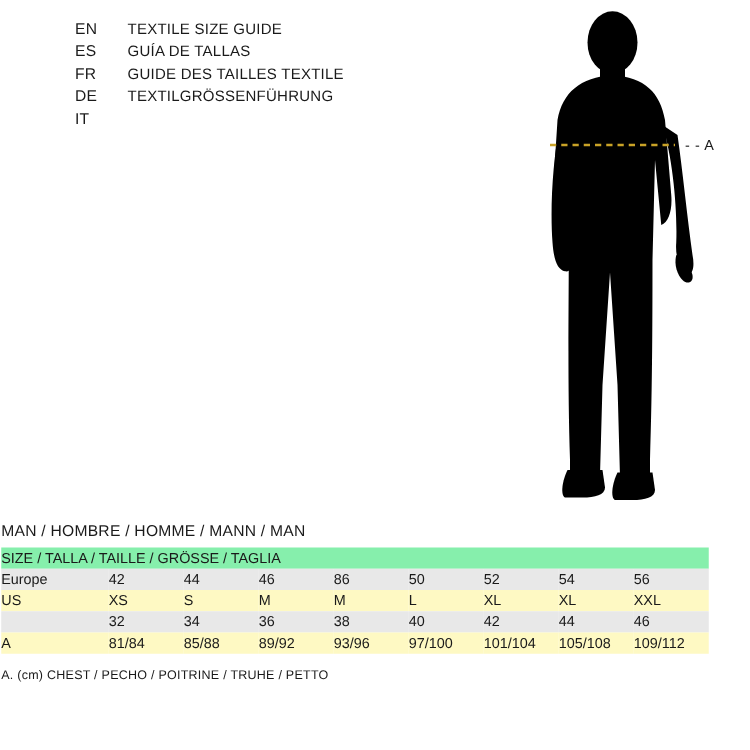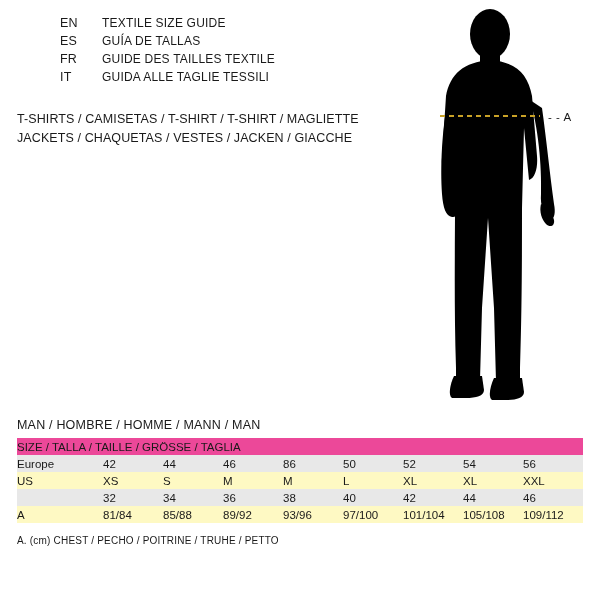--- a/index.html
+++ b/index.html
@@ -72,41 +72,41 @@
     position: absolute;
     left: 150px;
     top: 103px;
     font-size: 11.5px;
     letter-spacing: 0.5px;
   }
 
   
   .table-block {
     position: absolute;
-    left: 17px;
+    left: 1px;
     top: 418px;
     width: 566px;
   }
   .man-title {
     font-size: 12.5px;
     letter-spacing: 0.2px;
     margin-bottom: 6px;
   }
   table.size {
     border-collapse: collapse;
     width: 566px;
     font-size: 11.5px;
   }
   table.size td {
     height: 17px;
     padding: 0;
     vertical-align: middle;
   }
   tr.head-row {
-    background: #ec4899;
+    background: #86efac;
   }
   tr.band {
     background: #e8e8e8;
   }
   tr.white {
     background: #fef9c3;
   }
   td.label-col {
     width: 86px;
     padding-left: 2px;
@@ -133,29 +133,28 @@
     </div>
     <div class="lang-row">
       <div class="lang-code">ES</div>
       <div class="lang-text">GUÍA DE TALLAS</div>
     </div>
     <div class="lang-row">
       <div class="lang-code">FR</div>
       <div class="lang-text">GUIDE DES TAILLES TEXTILE</div>
     </div>
     <div class="lang-row">
+      <div class="lang-code">DE</div>
+      <div class="lang-text">TEXTILGRÖSSENFÜHRUNG</div>
+    </div>
+    <div class="lang-row">
       <div class="lang-code">IT</div>
-      <div class="lang-text">GUIDA ALLE TAGLIE TESSILI</div>
     </div>
   </div>
 
-  <div class="cat-block">
-    <div class="cat-line">T-SHIRTS / CAMISETAS / T-SHIRT / T-SHIRT / MAGLIETTE</div>
-    <div class="cat-line">JACKETS / CHAQUETAS / VESTES / JACKEN / GIACCHE</div>
-  </div>
 
   <div class="figure-wrap">
     <svg width="200" height="400" viewBox="0 0 200 400" xmlns="http://www.w3.org/2000/svg">
 
       <ellipse cx="92" cy="26" rx="20" ry="25" fill="#000000"></ellipse>
 
       <rect x="82" y="44" width="20" height="12" fill="#000000"></rect>
 
       <path d="M92 52
                C 66 54, 52 66, 48 88

